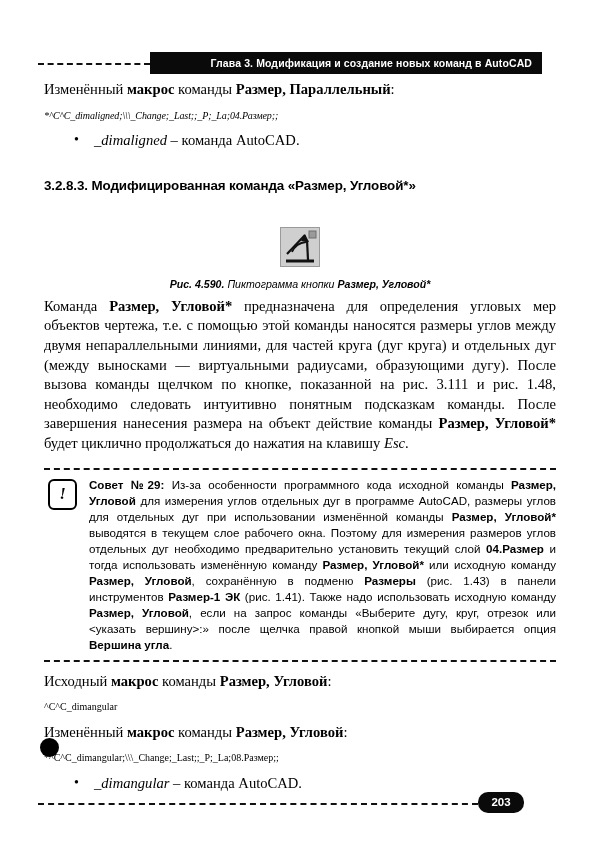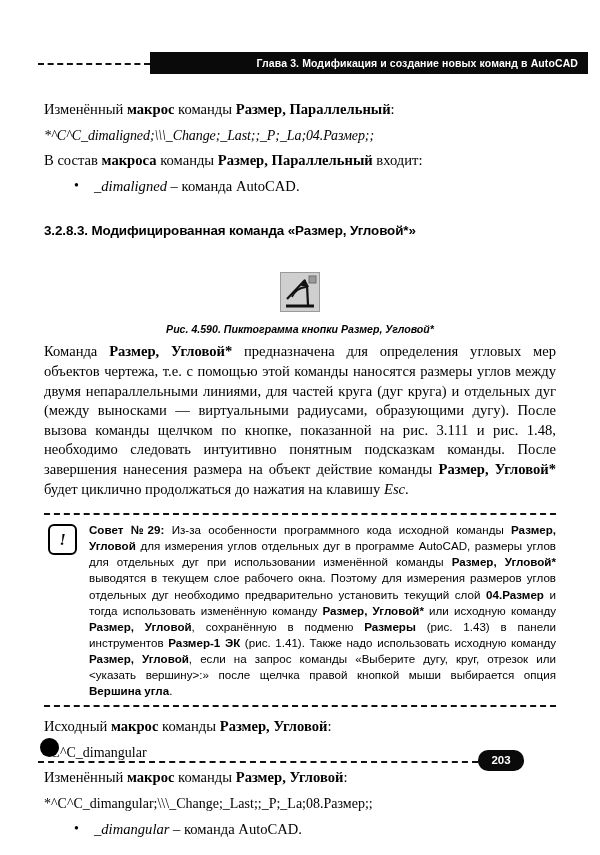--- a/index.html
+++ b/index.html
@@ -38,21 +38,21 @@
     left: 38px;
     top: 11px;
     width: 112px;
     height: 0;
     border-top: 2px dashed #111111;
   }
   .header-bar {
     position: absolute;
     left: 150px;
     top: 0px;
-    width: 438px;
+    width: 392px;
     height: 22px;
     background: #0a0a0a;
   }
   .header-title {
     position: absolute;
     left: 0;
     right: 10px;
     top: 0;
     height: 22px;
     line-height: 22px;
@@ -62,21 +62,21 @@
     font-weight: bold;
     font-size: 10.5px;
     letter-spacing: 0.1px;
     white-space: nowrap;
   }
 
   
   .content {
     position: absolute;
     left: 44px;
-    top: 100px;
+    top: 80px;
     width: 512px;
   }
 
   p.body {
     margin: 0 0 6px 0;
     font-size: 14.6px;
     line-height: 19.6px;
     text-align: left;
   }
   p.just {
@@ -85,21 +85,21 @@
   }
   .b { font-weight: bold; }
   .i { font-style: italic; }
   .code {
     font-style: italic;
     font-size: 14.6px;
     letter-spacing: -0.1px;
   }
   .mono-line {
     margin: 0 0 6px 0;
-    font-size: 14px;
+    font-size: 10px;
     line-height: 19.6px;
   }
 
   ul.bullets {
     margin: 2px 0 8px 0;
     padding-left: 30px;
     list-style: none;
   }
   ul.bullets li {
     position: relative;
@@ -201,21 +201,21 @@
     left: 40px;
     top: 738px;
     width: 19px;
     height: 19px;
     background: #000000;
     border-radius: 50%;
   }
   .footer-row {
     position: absolute;
     left: 0;
-    top: 750px;
+    top: 792px;
     width: 600px;
     height: 22px;
   }
   .footer-dash {
     position: absolute;
     left: 38px;
     top: 11px;
     width: 440px;
     height: 0;
     border-top: 2px dashed #111111;
@@ -247,41 +247,40 @@
       <div class="header-title">Глава 3. Модификация и создание новых команд в AutoCAD</div>
     </div>
   </div>
 
   <div class="content">
 
     <p class="body"><span>Изменённый </span><span class="b">макрос</span><span> команды </span><span class="b">Размер, Параллельный</span><span>:</span></p>
 
     <p class="mono-line code">*^C^C_dimaligned;\\\_Change;_Last;;_P;_La;04.Размер;;</p>
 
-    <p class="body"><span>В состав </span><span class="b">макроса</span><span> команды </span><span class="b">Размер, Параллельный</span><span> входит:</span></p>
 
     <ul class="bullets">
       <li><span class="i">_dimaligned</span><span> – команда AutoCAD.</span></li>
     </ul>
 
     <h2 class="section-heading">3.2.8.3. Модифицированная команда «Размер, Угловой*»</h2>
 
     <div class="figure-block">
       <span class="fig-icon">
         <svg width="38" height="38" viewBox="0 0 38 38" aria-hidden="true">
           <rect x="0" y="0" width="38" height="38" fill="#cfcfcf"></rect>
           <line x1="5" y1="33" x2="33" y2="33" stroke="#111" stroke-width="3"></line>
           <line x1="6" y1="26" x2="24" y2="7" stroke="#111" stroke-width="2.2"></line>
           <line x1="26" y1="12" x2="27" y2="32" stroke="#111" stroke-width="2.2"></line>
           <path d="M11 24 A 17 17 0 0 1 25 14" fill="none" stroke="#111" stroke-width="1.8"></path>
           <polygon points="24,6 28,14 20,13" fill="#111"></polygon>
           <rect x="28" y="3" width="7" height="7" fill="#9a9a9a" stroke="#6e6e6e" stroke-width="1"></rect>
         </svg>
       </span>
-      <p class="fig-caption"><span>Рис. 4.590.</span><span style="font-weight:bold"> Пиктограмма кнопки </span><span>Размер, Угловой*</span></p>
+      <p class="fig-caption"><span>Рис. 4.590.</span><span style="font-weight:normal"> Пиктограмма кнопки </span><span>Размер, Угловой*</span></p>
     </div>
 
     <p class="body just"><span>Команда </span><span class="b">Размер, Угловой*</span><span> предназначена для определения угловых мер объектов чертежа, т.е. с помощью этой команды наносятся размеры углов между двумя непараллельными линиями, для частей круга (дуг круга) и отдельных дуг (между выносками — виртуальными радиусами, образующими дугу). После вызова команды щелчком по кнопке, показанной на рис. 3.111 и рис. 1.48, необходимо следовать интуитивно понятным подсказкам команды. После завершения нанесения размера на объект действие команды </span><span class="b">Размер, Угловой*</span><span> будет циклично продолжаться до нажатия на клавишу </span><span class="i">Esc</span><span>.</span></p>
 
     <div class="tip-wrap">
       <div class="tip-rule"></div>
       <div class="tip-body">
         <span class="tip-icon">
           <span class="glyph">!</span>
         </span>

